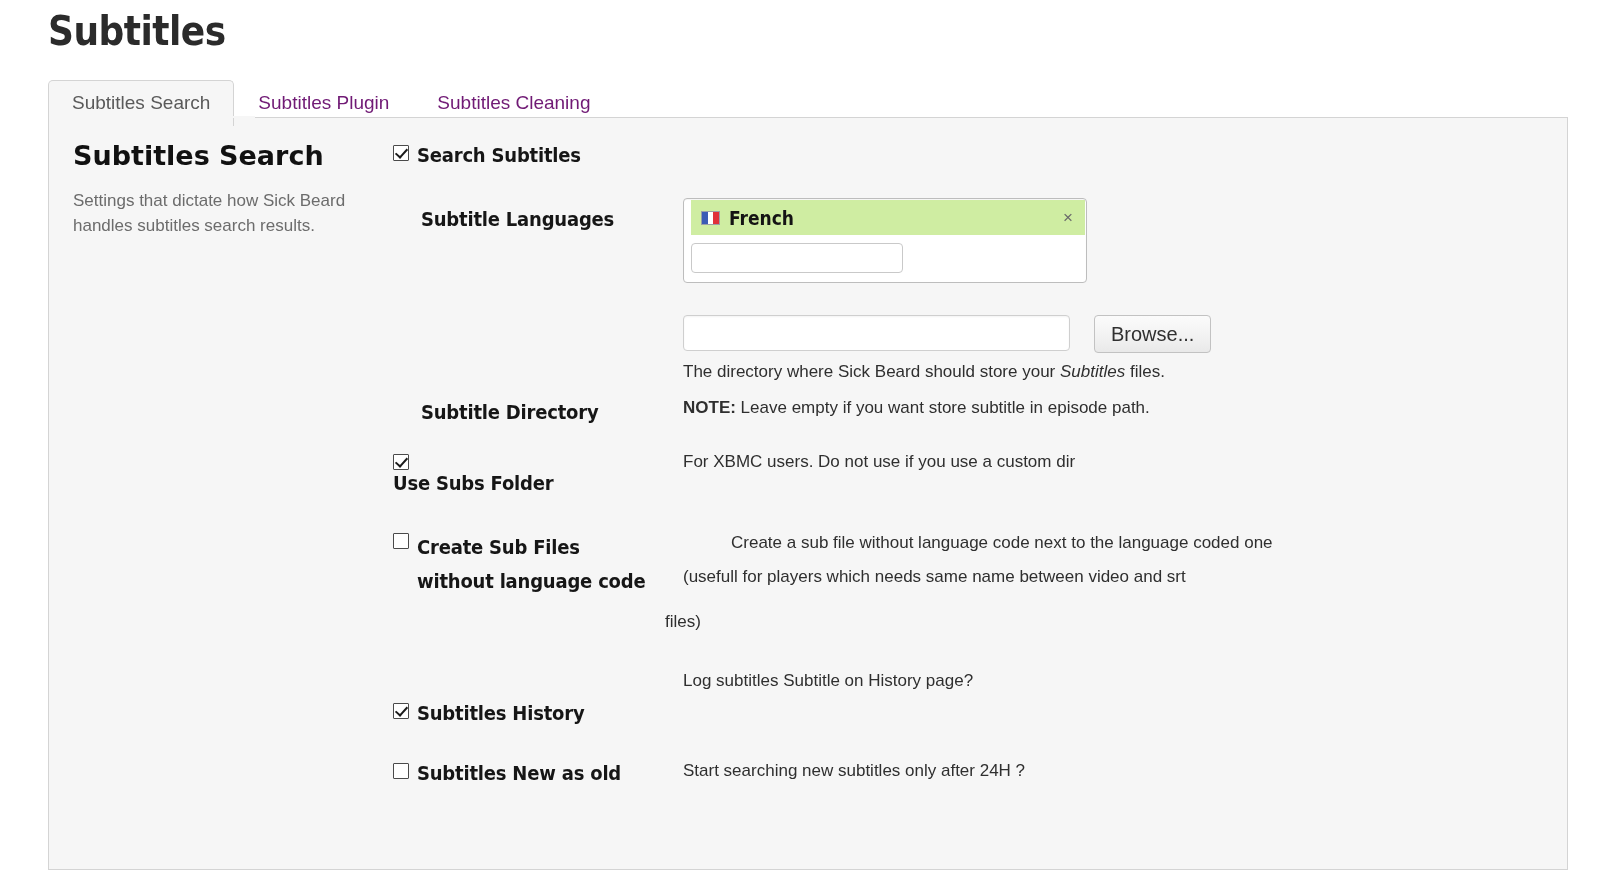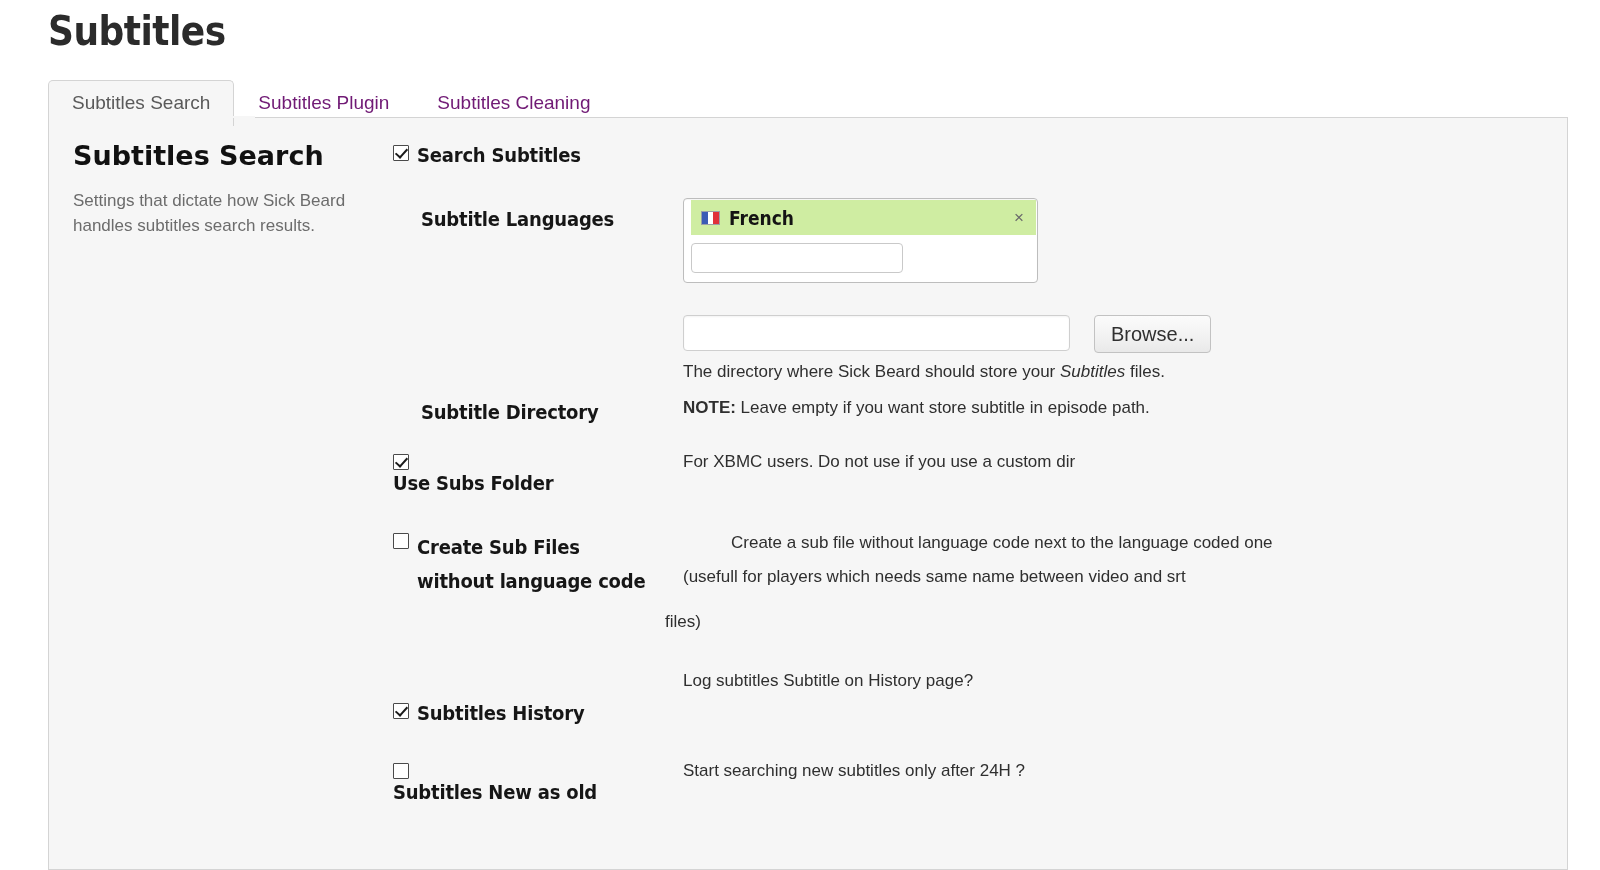--- a/index.html
+++ b/index.html
@@ -169,21 +169,21 @@
     font-size: 17px;
     color: #2f2f2f;
     line-height: 34px;
     font-family: "Liberation Sans", sans-serif;
   }
   .help b { font-weight: 700; }
   .help i { font-style: italic; }
 
   
   .lang-box {
-    width: 355px;
+    width: 404px;
     border: 1px solid #bdbdbd;
     border-radius: 4px;
     background: #ffffff;
     padding: 1px;
     box-shadow: inset 0 1px 1px rgba(0,0,0,.04);
   }
   .lang-token {
     background: #cfeda2;
     display: flex;
     align-items: center;
@@ -367,21 +367,21 @@
         <div class="label-cell" style="padding-top:4px;margin-top:30px;">
           <div class="cb checked"></div>
           <div class="fld-label">Subtitles History</div>
         </div>
         <div class="control-cell">
           <div class="help" style="line-height:30px;">Log subtitles Subtitle on History page?</div>
         </div>
       </div>
 
       <div class="field-row" style="margin-bottom:30px;">
-        <div class="label-cell" style="padding-top:4px;flex-direction:column;">
+        <div class="label-cell" style="padding-top:4px;">
           <div class="cb"></div>
           <div class="fld-label">Subtitles New as old</div>
         </div>
         <div class="control-cell">
           <div class="help" style="line-height:30px;">Start searching new subtitles only after 24H ?</div>
         </div>
       </div>
 
     </div>
   </div>

